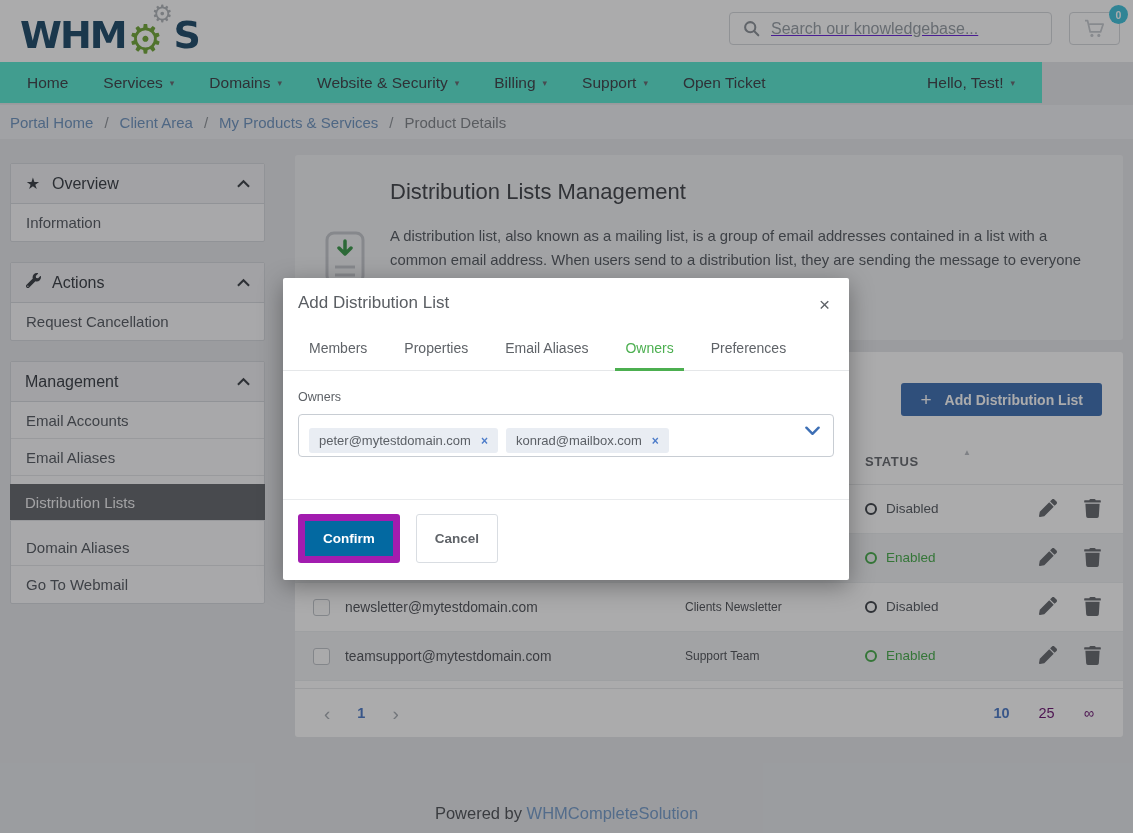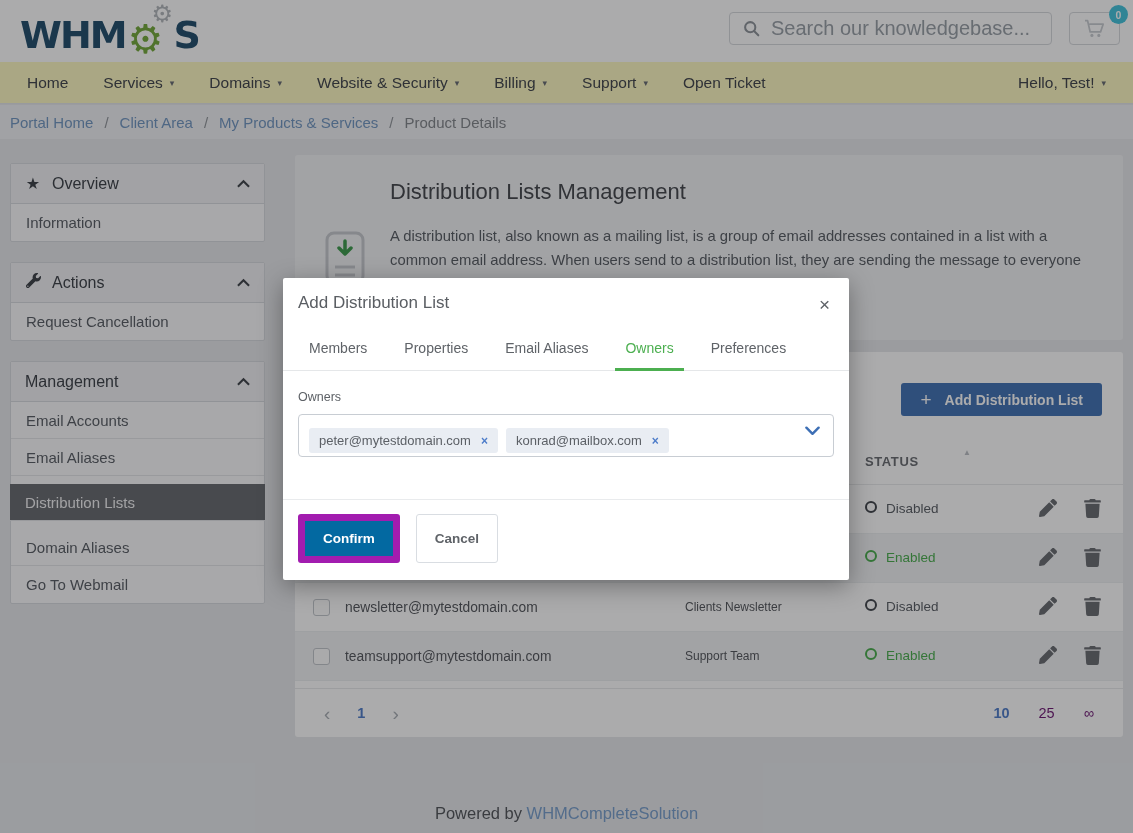--- a/index.html
+++ b/index.html
@@ -12,26 +12,26 @@
   }
   
   .topbar { position:absolute; top:0; left:0; width:1133px; height:62px; background:#fff; }
   .logo { position:absolute; left:20px; top:9px; display:flex; align-items:flex-end; cursor:pointer; }
   .logo-txt { font-size:38px; font-weight:bold; color:#24506e; letter-spacing:-2px; line-height:0.95; font-family:"DejaVu Sans", sans-serif; }
   .gears { position:relative; width:48px; height:44px; display:inline-block; }
   .gear-big { position:absolute; left:2px; bottom:-6px; font-size:40px; color:#76ab3d; line-height:1; }
   .gear-small { position:absolute; left:26px; top:-7px; font-size:24px; color:#b4b8bc; line-height:1; }
   .search-box { position:absolute; left:729px; top:12px; width:323px; height:33px; border:1px solid #d6d9dd; border-radius:4px; background:#fff; display:flex; align-items:center; padding:0 13px; gap:11px; }
   .search-box svg { flex:0 0 auto; }
-  .search-box input { border:none; outline:none; width:100%; font-size:20px; color:#6d28d9; font-family:"Liberation Sans", sans-serif; background:transparent; }
+  .search-box input { border:none; outline:none; width:100%; font-size:16px; color:#6d28d9; font-family:"Liberation Sans", sans-serif; background:transparent;text-decoration:underline; }
   .search-box input::placeholder { color:#9aa1a8; }
   .cart-btn { position:absolute; left:1069px; top:12px; width:51px; height:33px; border:1px solid #d6d9dd; border-radius:4px; display:flex; align-items:center; justify-content:center; cursor:pointer; }
   .cart-badge { position:absolute; top:-8px; right:-9px; width:19px; height:19px; border-radius:50%; background:#45c4dd; color:#fff; font-size:10.5px; font-weight:bold; display:flex; align-items:center; justify-content:center; }
   
-  .navbar { position:absolute; top:62px; left:0; width:1133px; height:42px; background:#fef9c3; border-bottom:1px solid #e3e5e8; display:flex; align-items:center; padding:0 27px; gap:35px; }
+  .navbar { position:absolute; top:62px; left:0; width:1042px; height:42px; background:#5eead4; border-bottom:1px solid #e3e5e8; display:flex; align-items:center; padding:0 27px; gap:35px; }
   .nav-item { display:flex; align-items:center; gap:7px; font-size:15.5px; color:#43474d; cursor:pointer; white-space:nowrap; }
   .caret { font-size:9px; color:#6a6e74; line-height:1; padding-top:2px; }
   .nav-user { margin-left:auto; }
   
   .breadcrumb { position:absolute; top:105px; left:0; width:1133px; height:34px; background:#f0f1f4; display:flex; align-items:center; padding:0 10px; gap:11px; font-size:15px; }
   .crumb-link { color:#7398c2; cursor:pointer; }
   .crumb-sep { color:#9196 9b; color:#91969b; }
   .crumb-current { color:#83878c; }
   
   .sidebar { position:absolute; left:10px; top:163px; width:255px; }
@@ -53,21 +53,21 @@
   .add-btn .plus { font-size:19px; font-weight:400; line-height:1; }
   .thead { position:absolute; top:88px; left:0; width:100%; height:45px; border-bottom:1px solid #e8eaec; }
   .th-status { position:absolute; left:570px; top:14px; font-size:13px; font-weight:bold; letter-spacing:0.6px; color:#6b6e73; }
   .sort-ind { position:absolute; left:668px; top:8px; font-size:8px; color:#bcc0c5; }
   .rows { position:absolute; top:133px; left:0; width:100%; }
   .row { position:relative; height:49px; border-bottom:1px solid #eceef0; }
   .row.striped { background:#f2f3f5; }
   .checkbox { position:absolute; left:18px; top:16px; width:17px; height:17px; border:1px solid #c3c7cc; border-radius:3px; background:#fdfdfe; cursor:pointer; }
   .cell-email { position:absolute; left:50px; top:17px; font-size:13.8px; color:#56595e; }
   .cell-name  { position:absolute; left:390px; top:17px; font-size:12px; color:#56595e; }
-  .status { position:absolute; left:570px; top:16px; display:flex; align-items:flex-start; gap:9px; font-size:13.5px; }
+  .status { position:absolute; left:570px; top:16px; display:flex; align-items:center; gap:9px; font-size:13.5px; }
   .status .dot { width:12px; height:12px; border-radius:50%; border:2px solid #4a4e54; }
   .status-disabled { color:#5a5f65; }
   .status-disabled .dot { border-color:#44484e; }
   .status-enabled { color:#4caf50; }
   .status-enabled .dot { border-color:#4caf50; }
   .row-actions { position:absolute; right:22px; top:14px; display:flex; gap:27px; }
   .icon-btn { background:none; border:none; cursor:pointer; padding:0; display:flex; }
   .pagination { position:absolute; bottom:0; left:0; width:100%; height:49px; border-top:1px solid #e8eaec; display:flex; align-items:center; padding:0 29px; gap:27px; }
   .pg-arrow { font-size:19px; color:#a9afb5; cursor:pointer; line-height:1; }
   .pg-page { font-size:14.5px; font-weight:bold; color:#527fca; cursor:pointer; }

